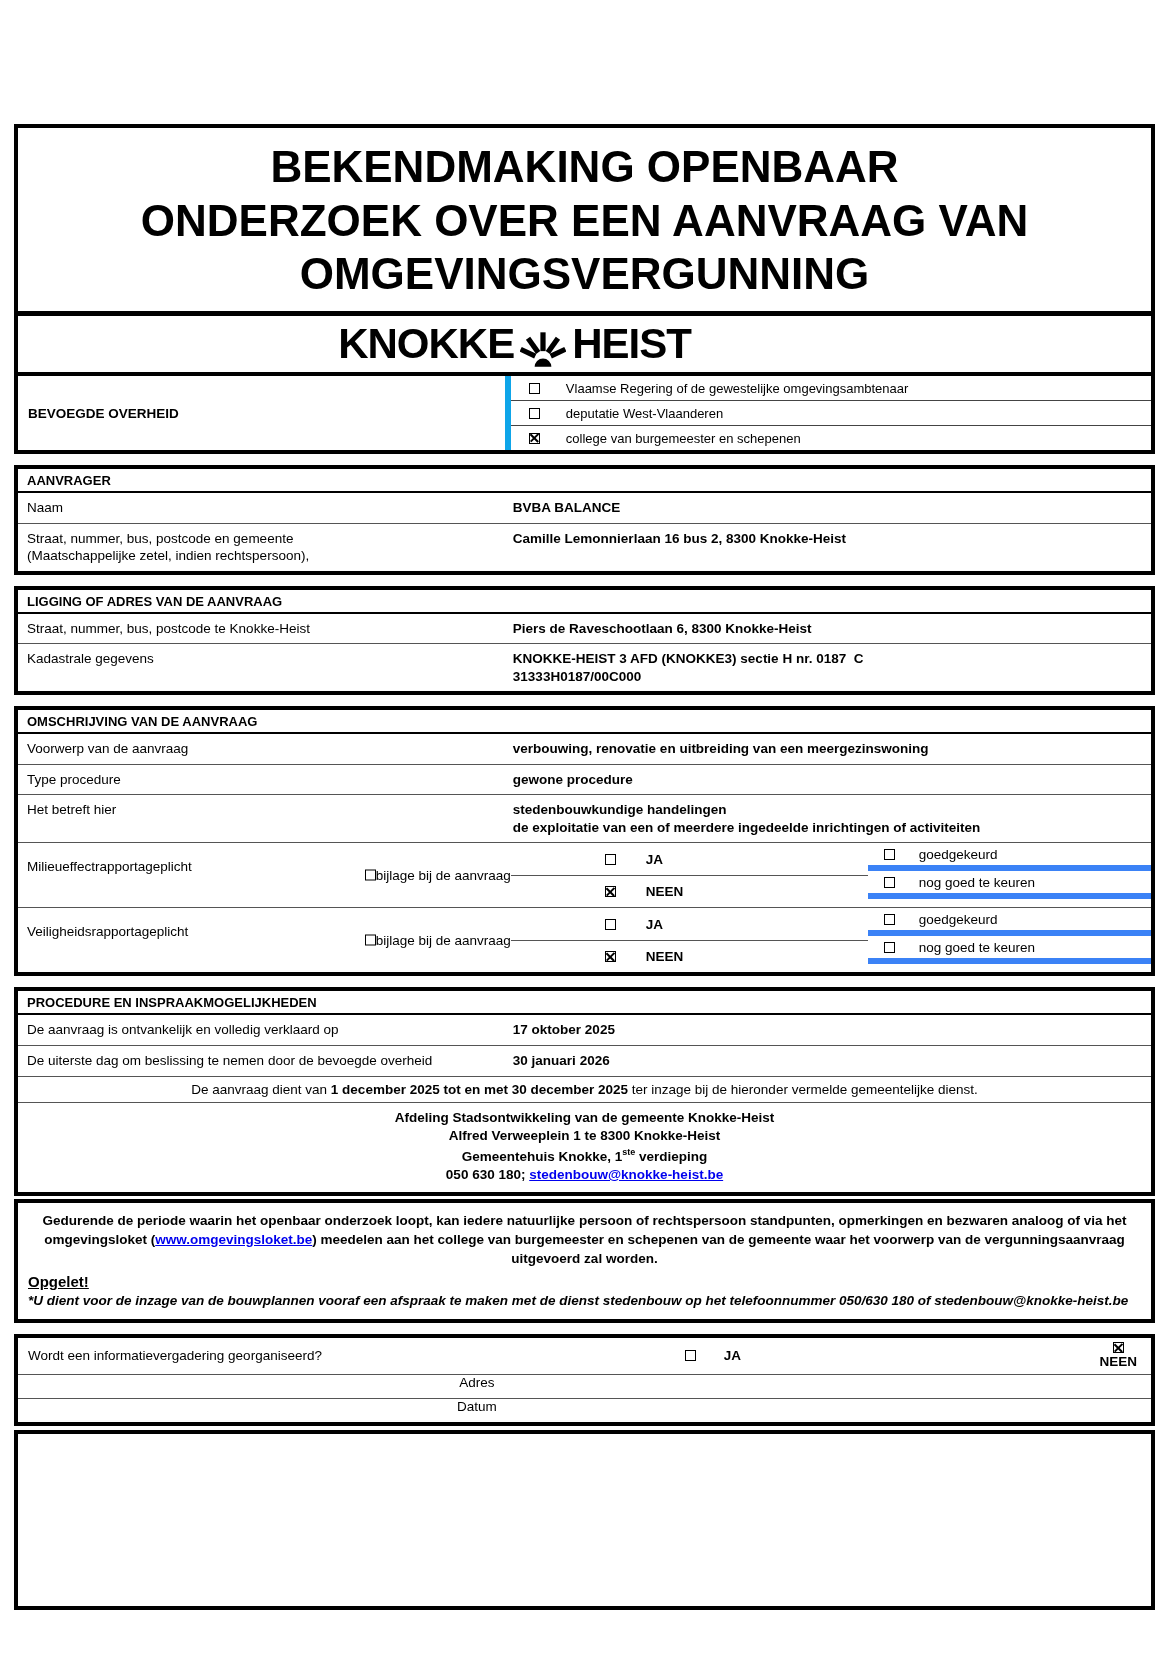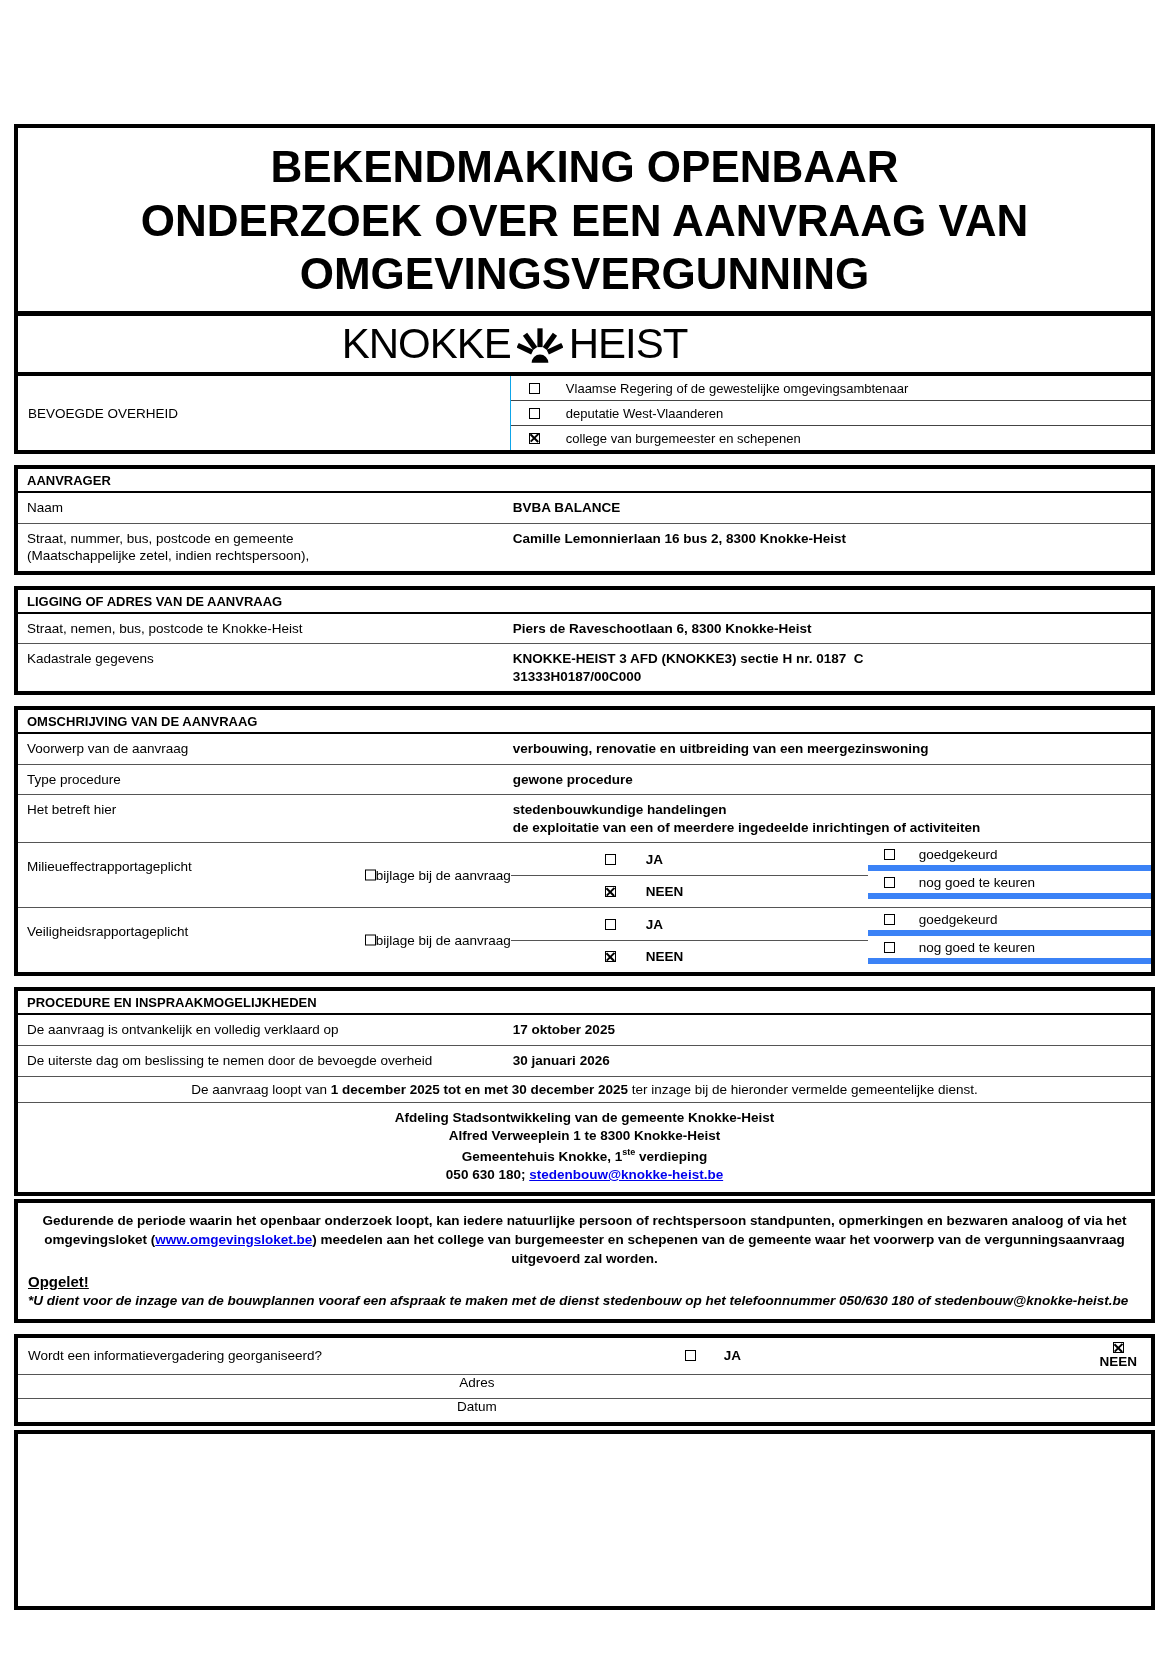--- a/index.html
+++ b/index.html
@@ -10,27 +10,27 @@
   }
   .form{position:absolute;left:14px;top:124px;width:1141px;}
   .box{border:4px solid #000;background:#fff;margin-bottom:11px;box-sizing:border-box;}
   .box.tight{margin-bottom:3px;}
   .box.tight2{margin-bottom:4px;}
 
   
   .title-block{text-align:center;font-weight:bold;font-size:44px;line-height:1.22;
     padding:12px 20px 10px;border-bottom:5px solid #000;letter-spacing:0;}
   .logo-row{height:56px;display:flex;align-items:center;justify-content:center;border-bottom:4px solid #000;}
-  .logo-inner{display:flex;align-items:flex-start;gap:4px;position:relative;left:-70px;
-    font-size:42px;font-weight:normal;letter-spacing:-1px;}
+  .logo-inner{display:flex;align-items:flex-end;gap:4px;position:relative;left:-70px;
+    font-size:42px;font-weight:bold;letter-spacing:-1px;}
   .logo-icon{display:block;margin:4px 2px 0;}
 
   
   .bevoegde{display:grid;grid-template-columns:43.5% 1fr;min-height:72px;}
-  .bev-left{display:flex;align-items:center;padding:6px 10px;font-weight:normal;font-size:13.5px;border-right:1px solid #0ea5e9;}
+  .bev-left{display:flex;align-items:center;padding:6px 10px;font-weight:bold;font-size:13.5px;border-right:6px solid #0ea5e9;}
   .bev-right{display:flex;flex-direction:column;justify-content:center;}
   .opt{display:flex;align-items:center;gap:26px;padding-left:18px;height:24px;font-size:13px;}
   .opt + .opt{border-top:1px solid #444;}
 
   
   .cb{width:11px;height:11px;border:1.6px solid #000;display:inline-block;position:relative;
       flex:none;box-sizing:border-box;background:#fff;}
   .cb.checked::before,.cb.checked::after{content:"";position:absolute;left:-1px;top:3.4px;width:10.5px;height:1.6px;background:#000;}
   .cb.checked::before{transform:rotate(45deg);}
   .cb.checked::after{transform:rotate(-45deg);}
@@ -133,21 +133,21 @@
         <div>Straat, nummer, bus, postcode en gemeente</div>
         <div>(Maatschappelijke zetel, indien rechtspersoon),</div>
       </div>
       <div class="fv">Camille Lemonnierlaan 16 bus 2, 8300 Knokke-Heist</div>
     </div>
   </section>
 
   <section class="box">
     <div class="sec-header">LIGGING OF ADRES VAN DE AANVRAAG</div>
     <div class="frow">
-      <div class="fl">Straat, nemen, bus, postcode te Knokke-Heist</div>
+      <div class="fl">Straat, nummer, bus, postcode te Knokke-Heist</div>
       <div class="fv">Piers de Raveschootlaan 6, 8300 Knokke-Heist</div>
     </div>
     <div class="frow last">
       <div class="fl">Kadastrale gegevens</div>
       <div class="fv">
         <div>KNOKKE-HEIST 3 AFD (KNOKKE3) sectie H nr. 0187&nbsp; C</div>
         <div>31333H0187/00C000</div>
       </div>
     </div>
   </section>
@@ -235,21 +235,21 @@
     <div class="sec-header">PROCEDURE EN INSPRAAKMOGELIJKHEDEN</div>
     <div class="frow">
       <div class="fl">De aanvraag is ontvankelijk en volledig verklaard op</div>
       <div class="fv">17 oktober 2025</div>
     </div>
     <div class="frow">
       <div class="fl">De uiterste dag om beslissing te nemen door de bevoegde overheid</div>
       <div class="fv">30 januari 2026</div>
     </div>
     <div class="center-row">
-      <span>De aanvraag loopt van </span><b>1 december 2025 tot en met 30 december 2025</b><span> ter inzage bij de hieronder vermelde gemeentelijke dienst.</span>
+      <span>De aanvraag dient van </span><b>1 december 2025 tot en met 30 december 2025</b><span> ter inzage bij de hieronder vermelde gemeentelijke dienst.</span>
     </div>
     <div class="dienst">
       <div>Afdeling Stadsontwikkeling van de gemeente Knokke-Heist</div>
       <div>Alfred Verweeplein 1 te 8300 Knokke-Heist</div>
       <div><span>Gemeentehuis Knokke, 1</span><sup>ste</sup><span> verdieping</span></div>
       <div><span>050 630 180; </span><a class="link">stedenbouw@knokke-heist.be</a></div>
     </div>
   </section>
 
   <section class="box">

